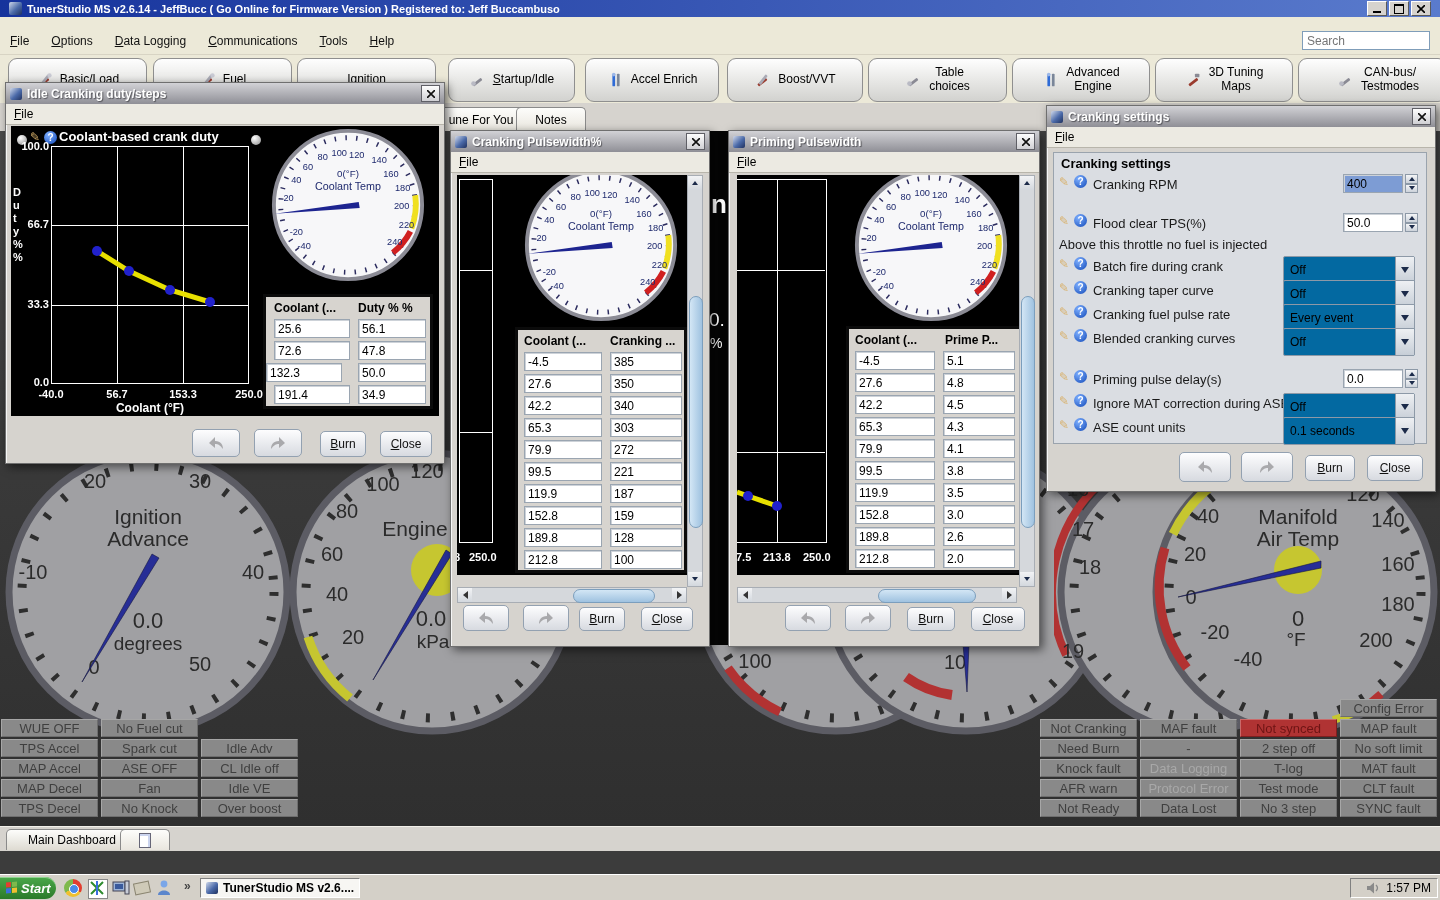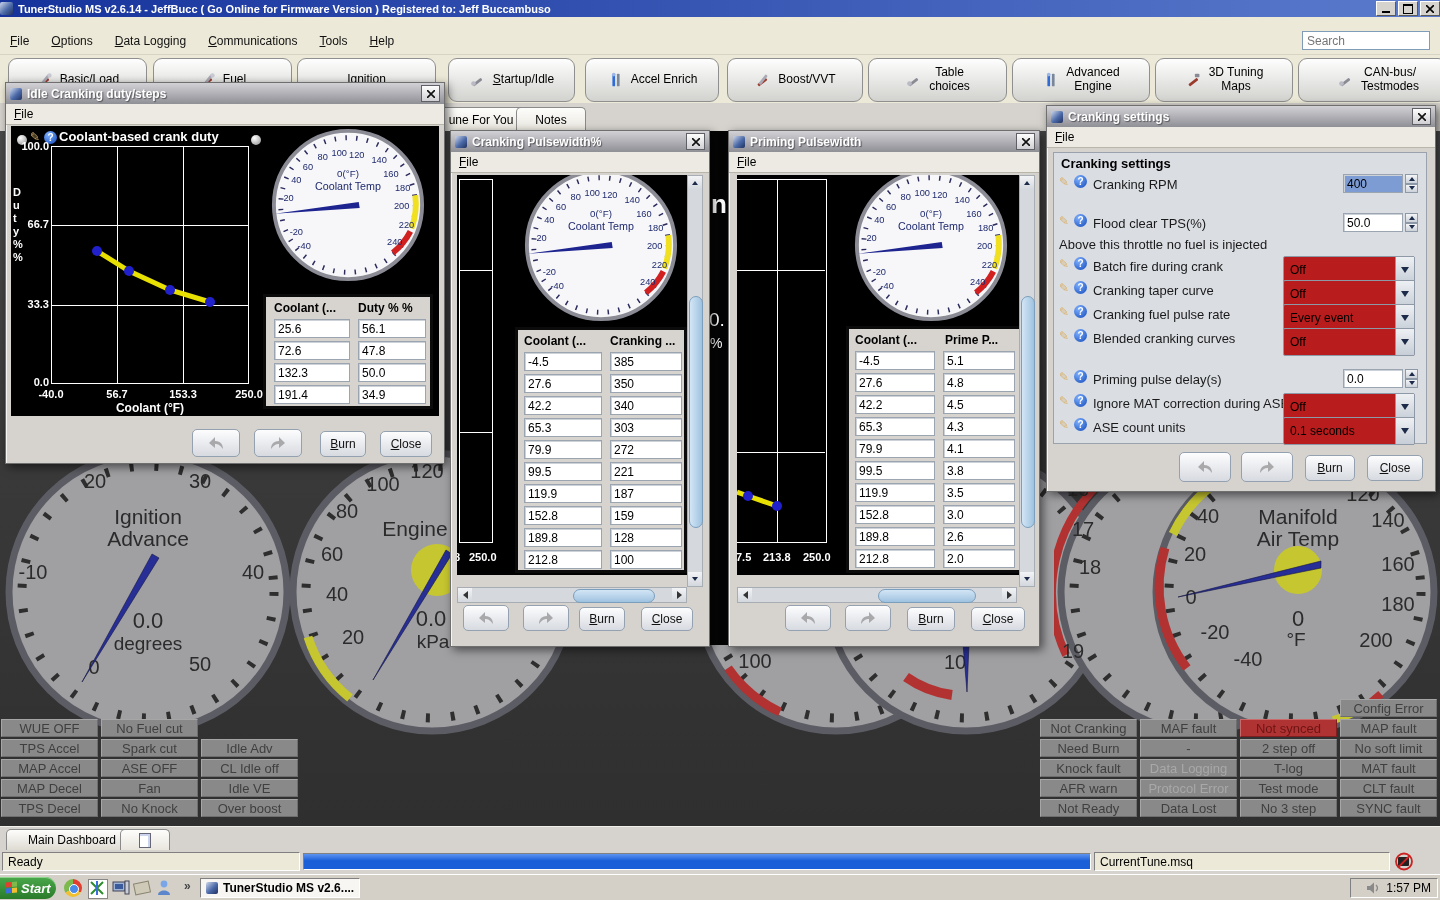--- a/index.html
+++ b/index.html
@@ -1,21 +1,21 @@
 <!DOCTYPE html>
 <html><head>
 <meta charset="utf-8">
 <style>
   html,body{margin:0;padding:0;background:#555;}
   #screen{position:relative;width:1440px;height:900px;overflow:hidden;background:#3c3c3c;
     font-family:"Liberation Sans","DejaVu Sans",sans-serif;font-size:12px;color:#000;}
   .abs{position:absolute;}
   
   #titlebar{left:0;top:0;width:1440px;height:17px;background:linear-gradient(90deg,#16339c,#5a7bcd);
-    display:flex;align-items:center;gap:5px;padding:0 0;box-sizing:border-box;}
+    display:flex;align-items:center;gap:5px;padding:0 9px;box-sizing:border-box;}
   #titlebar .ttext{color:#fff;font-weight:bold;font-size:11px;white-space:nowrap;overflow:hidden;}
   .appico{width:13px;height:13px;border-radius:2px;background:linear-gradient(135deg,#cfd8ea,#4a69a8 55%,#20315e);flex:none;}
   .wbtn{width:18px;height:13px;background:#d6d3ce;border:1px solid;border-color:#fff #5a5a5a #5a5a5a #fff;
     display:flex;align-items:center;justify-content:center;flex:none;}
   #menubar{left:0;top:17px;width:1440px;height:38px;background:#ece9d8;display:flex;align-items:center;
     gap:22px;padding:10px 10px 0 10px;box-sizing:border-box;border-bottom:1px solid #d8d4c4;}
   .mitem{font-size:12px;color:#111;}
   #searchbox{margin-left:auto;width:128px;height:19px;border:1px solid #7f9db9;background:#fff;font-size:12px;padding:0 4px;box-sizing:border-box;}
   #toolbar{left:0;top:55px;width:1440px;height:48px;background:#ece9d8;}
   .tbtn{position:absolute;top:3px;height:42px;background:linear-gradient(#fefefe,#e8e8e6 50%,#d2d2cf);
@@ -52,21 +52,21 @@
   .qball{width:13px;height:13px;border-radius:50%;background:radial-gradient(circle at 35% 30%,#7fb0ff,#1048b8);
     color:#fff;font-size:10px;font-weight:bold;display:flex;align-items:center;justify-content:center;flex:none;}
   .ball{width:10px;height:10px;border-radius:50%;background:radial-gradient(circle at 35% 30%,#fff,#8a8a8a);}
   .pencil{color:#d8b06a;font-size:12px;line-height:1;}
   .wcell{position:absolute;background:#fff;border:1px solid #9aa5b1;box-shadow:inset 1px 1px 0 #cdd2d8;
     font-size:12px;color:#000;display:flex;align-items:center;padding:0 3px;box-sizing:border-box;height:19px;}
   .thdr{position:absolute;font-weight:bold;font-size:12px;color:#000;}
   .tpanel{position:absolute;background:#d7d4cf;border:3px solid #0b0b0b;box-sizing:border-box;}
   .nb{position:absolute;display:flex;align-items:center;justify-content:center;
     background:linear-gradient(#fdfdfe,#d7dae0);border:1px solid #93a1b1;border-radius:5px;font-size:12px;color:#111;box-sizing:border-box;}
-  .dd{position:absolute;background:#b91c1c;border:1px solid #8d99a7;border-radius:2px;display:flex;align-items:stretch;height:28px;box-sizing:border-box;}
+  .dd{position:absolute;background:#0369a1;border:1px solid #8d99a7;border-radius:2px;display:flex;align-items:stretch;height:28px;box-sizing:border-box;}
   .dd .v{flex:1;display:flex;align-items:center;padding:0 6px;font-size:12px;}
   .dd .ab{width:18px;background:linear-gradient(#eef0f3,#c7ced7);border-left:1px solid #8d99a7;display:flex;align-items:center;justify-content:center;}
   .tri-d{width:0;height:0;border-left:4px solid transparent;border-right:4px solid transparent;border-top:6px solid #1c2b4a;}
   .tri-u{width:0;height:0;border-left:3px solid transparent;border-right:3px solid transparent;border-bottom:4px solid #1c2b4a;}
   .tri-dn{width:0;height:0;border-left:3px solid transparent;border-right:3px solid transparent;border-top:4px solid #1c2b4a;}
   .tri-l{width:0;height:0;border-top:4px solid transparent;border-bottom:4px solid transparent;border-right:5px solid #333;}
   .tri-r{width:0;height:0;border-top:4px solid transparent;border-bottom:4px solid transparent;border-left:5px solid #333;}
   .spin{position:absolute;width:13px;display:flex;flex-direction:column;}
   .spin div{flex:1;background:linear-gradient(#f4f5f7,#ccd2da);border:1px solid #8d99a7;display:flex;align-items:center;justify-content:center;}
   .slabel{position:absolute;font-size:13px;color:#1a1a1a;white-space:nowrap;}
@@ -394,21 +394,21 @@
         <text x="128" y="121" style="font-size:9.5px;fill:#1f2a6e;">240</text>
       </svg>
 
       <div class="tpanel" style="left:252px;top:168px;width:170px;height:115px;">
         <div class="thdr" style="left:8px;top:4px;">Coolant (...</div>
         <div class="thdr" style="left:92px;top:4px;">Duty % %</div>
         <div class="wcell" style="left:8px;top:22px;width:76px;">25.6</div>
         <div class="wcell" style="left:92px;top:22px;width:68px;">56.1</div>
         <div class="wcell" style="left:8px;top:44px;width:76px;">72.6</div>
         <div class="wcell" style="left:92px;top:44px;width:68px;">47.8</div>
-        <div class="wcell" style="left:8px;top:66px;width:76px;">132.3</div>
+        <div class="wcell" style="left:0;top:66px;width:76px;">132.3</div>
         <div class="wcell" style="left:92px;top:66px;width:68px;">50.0</div>
         <div class="wcell" style="left:8px;top:88px;width:76px;">191.4</div>
         <div class="wcell" style="left:92px;top:88px;width:68px;">34.9</div>
       </div>
     </div>
     <div class="nb" style="left:186px;top:346px;width:48px;height:28px;">
         <svg class="undoglyph" viewBox="0 0 24 20">
           <path d="M5 10 L11 4 L11 8 C17 8 19 12 19 16 C16 12 14 11 11 11 L11 15 Z" fill="#a9a9ac"></path>
         </svg>
       </div>
@@ -794,36 +794,20 @@
 
   <div id="tabbar" class="abs">
     <div class="tab" style="left:6px;top:2px;width:110px;height:20px;background:linear-gradient(#fdfdfb,#dedbd2);">
         <span>Main Dashboard</span>
       </div>
     <div class="tab" style="left:120px;top:2px;width:28px;height:20px;">
       <span style="display:block;width:10px;height:13px;background:#fff;border:1px solid #667;box-shadow:inset -2px 2px 0 #cbd4ee;"></span>
     </div>
   </div>
 
-  <div id="statusbar" class="abs">
-    <div class="sunken abs" style="left:2px;top:2px;width:298px;height:19px;display:flex;align-items:center;padding:0 5px;">
-        <span>Ready</span>
-      </div>
-    <div class="sunken abs" style="left:303px;top:3px;width:788px;height:17px;background:#fff;">
-      <div style="width:100%;height:100%;background:linear-gradient(#5e94f0,#1a5fd8 45%,#1a5fd8);"></div>
-    </div>
-    <div class="sunken abs" style="left:1094px;top:2px;width:296px;height:19px;display:flex;align-items:center;padding:0 5px;">
-        <span>CurrentTune.msq</span>
-      </div>
-    <svg class="abs" style="left:1394px;top:2px;" width="20" height="19">
-      <rect x="4" y="5" width="11" height="9" rx="1" fill="#222"></rect>
-      <circle cx="10" cy="9.5" r="8" fill="none" stroke="#c22" stroke-width="1.8"></circle>
-      <line x1="4" y1="15.5" x2="16" y2="3.5" stroke="#c22" stroke-width="1.8"></line>
-    </svg>
-  </div>
 
   <div id="taskbar" class="abs">
     <div id="startbtn">
       <span class="flag">
           <i style="background:#e33e30;"></i>
           <i style="background:#7eb94c;"></i>
           <i style="background:#3a6ee0;"></i>
           <i style="background:#f0c030;"></i>
         </span>
       <span>Start</span>

